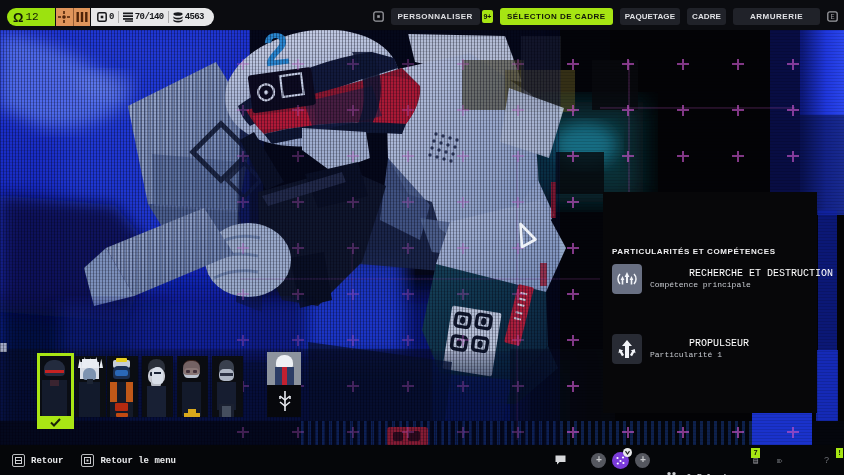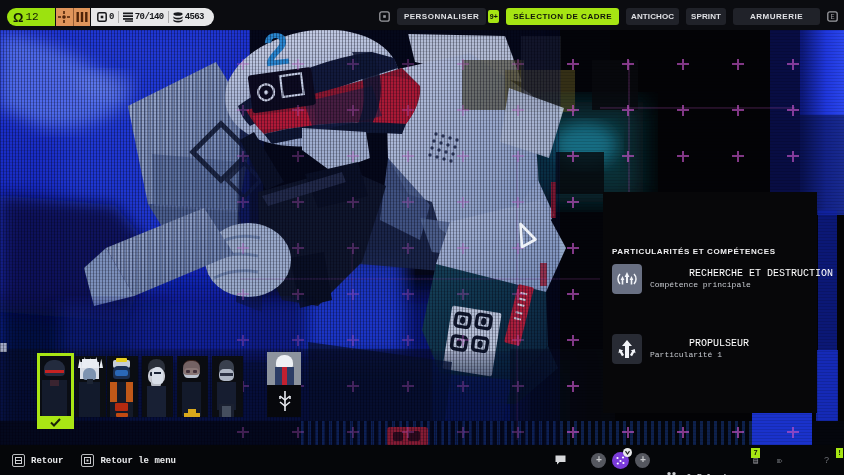--- a/index.html
+++ b/index.html
@@ -345,22 +345,22 @@
     </div>
   </div>
   <div id="topmenu">
     <svg width="11" height="11" viewBox="0 0 11 11">
           <rect x="0.8" y="0.8" width="9.4" height="9.4" rx="2" fill="none" stroke="#9a9ba0" stroke-width="1.3"></rect>
           <rect x="4.2" y="4.2" width="2.6" height="2.6" fill="#9a9ba0"></rect>
         </svg>
     <div class="tbtn">PERSONNALISER</div>
         <div class="tbadge">9+</div>
     <div class="tbtn green">SÉLECTION DE CADRE</div>
-    <div class="tbtn" style="letter-spacing:.1px;padding:0 5px;">ANTICHOC</div>
-    <div class="tbtn" style="letter-spacing:.1px;padding:0 5px;">SPRINT</div>
+    <div class="tbtn" style="letter-spacing:.1px;padding:0 5px;">PAQUETAGE</div>
+    <div class="tbtn" style="letter-spacing:.1px;padding:0 5px;">CADRE</div>
     <div class="tbtn" style="padding:0 17px;">ARMURERIE</div>
     <div style="margin-left:7px"><svg width="11" height="11" viewBox="0 0 11 11">
             <rect x="0.8" y="0.8" width="9.4" height="9.4" rx="2" fill="none" stroke="#9a9ba0" stroke-width="1.3"></rect>
             <text x="5.5" y="8" font-size="7" font-family="Liberation Mono,monospace" fill="#9a9ba0" text-anchor="middle">E</text>
           </svg></div>
   </div>
 </div>
 
 <div id="panel">
   <div class="lbl">PARTICULARITÉS ET COMPÉTENCES</div>

